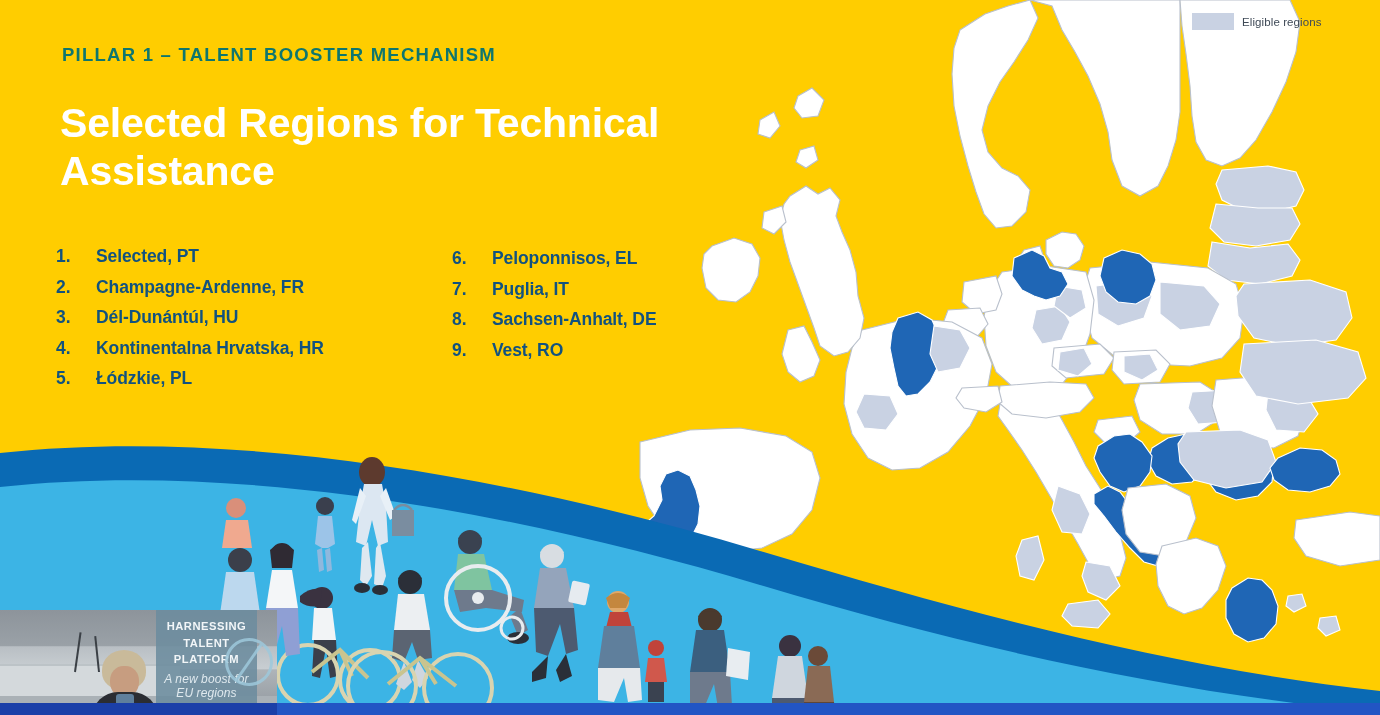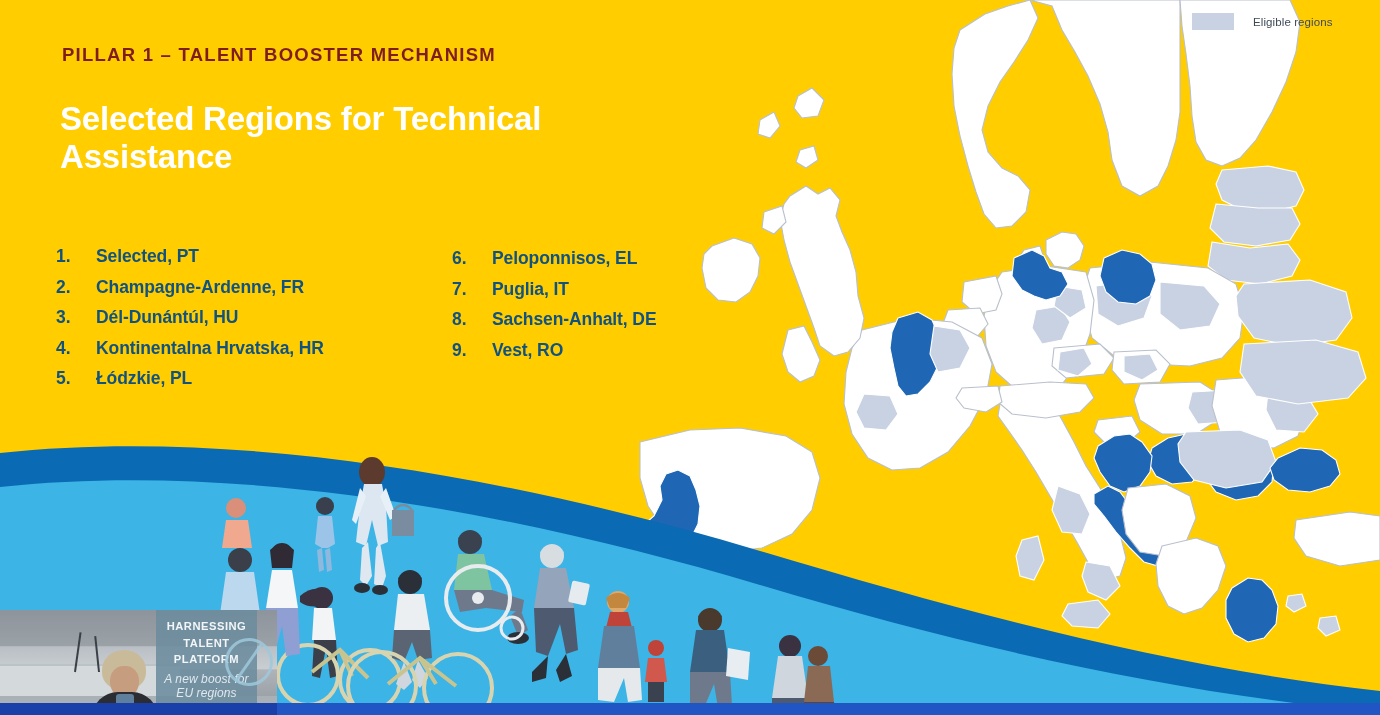--- a/index.html
+++ b/index.html
@@ -20,45 +20,45 @@
   
   #map-layer {
     position:absolute; inset:0;
     overflow:hidden;
   }
   #map-svg { position:absolute; top:0; left:0; width:1380px; height:715px; display:block; }
 
   
   #legend {
     position:absolute; top:13px; left:1192px;
-    display:flex; align-items:center; gap:19px;
+    display:flex; align-items:center; gap:8px;
     z-index:25;
   }
   #legend .swatch {
     width:42px; height:17px;
     background:#c9d2e3;
     display:block;
   }
   #legend .legend-label {
     font-size:11.5px; color:#3f4a57; letter-spacing:.1px;
     white-space:nowrap;
     font-family:"Liberation Sans", sans-serif;
   }
 
   
   #text-block { position:absolute; top:0; left:0; z-index:30; }
   #eyebrow {
     position:absolute; top:44px; left:62px;
-    font-size:18.5px; font-weight:bold; color:#7f1d1d;
+    font-size:18.5px; font-weight:bold; color:#0f766e;
     letter-spacing:1.25px; white-space:nowrap;
   }
   #page-title {
     position:absolute; top:100px; left:60px;
     width:640px;
-    font-size:33px; font-weight:bold; color:#ffffff;
+    font-size:41px; font-weight:bold; color:#ffffff;
     line-height:1.16; letter-spacing:-0.2px;
   }
 
   
   .region-list {
     position:absolute;
     list-style:none;
   }
   #region-list-left  { top:246px; left:56px; width:400px; }
   #region-list-right { top:248px; left:452px; width:330px; }

